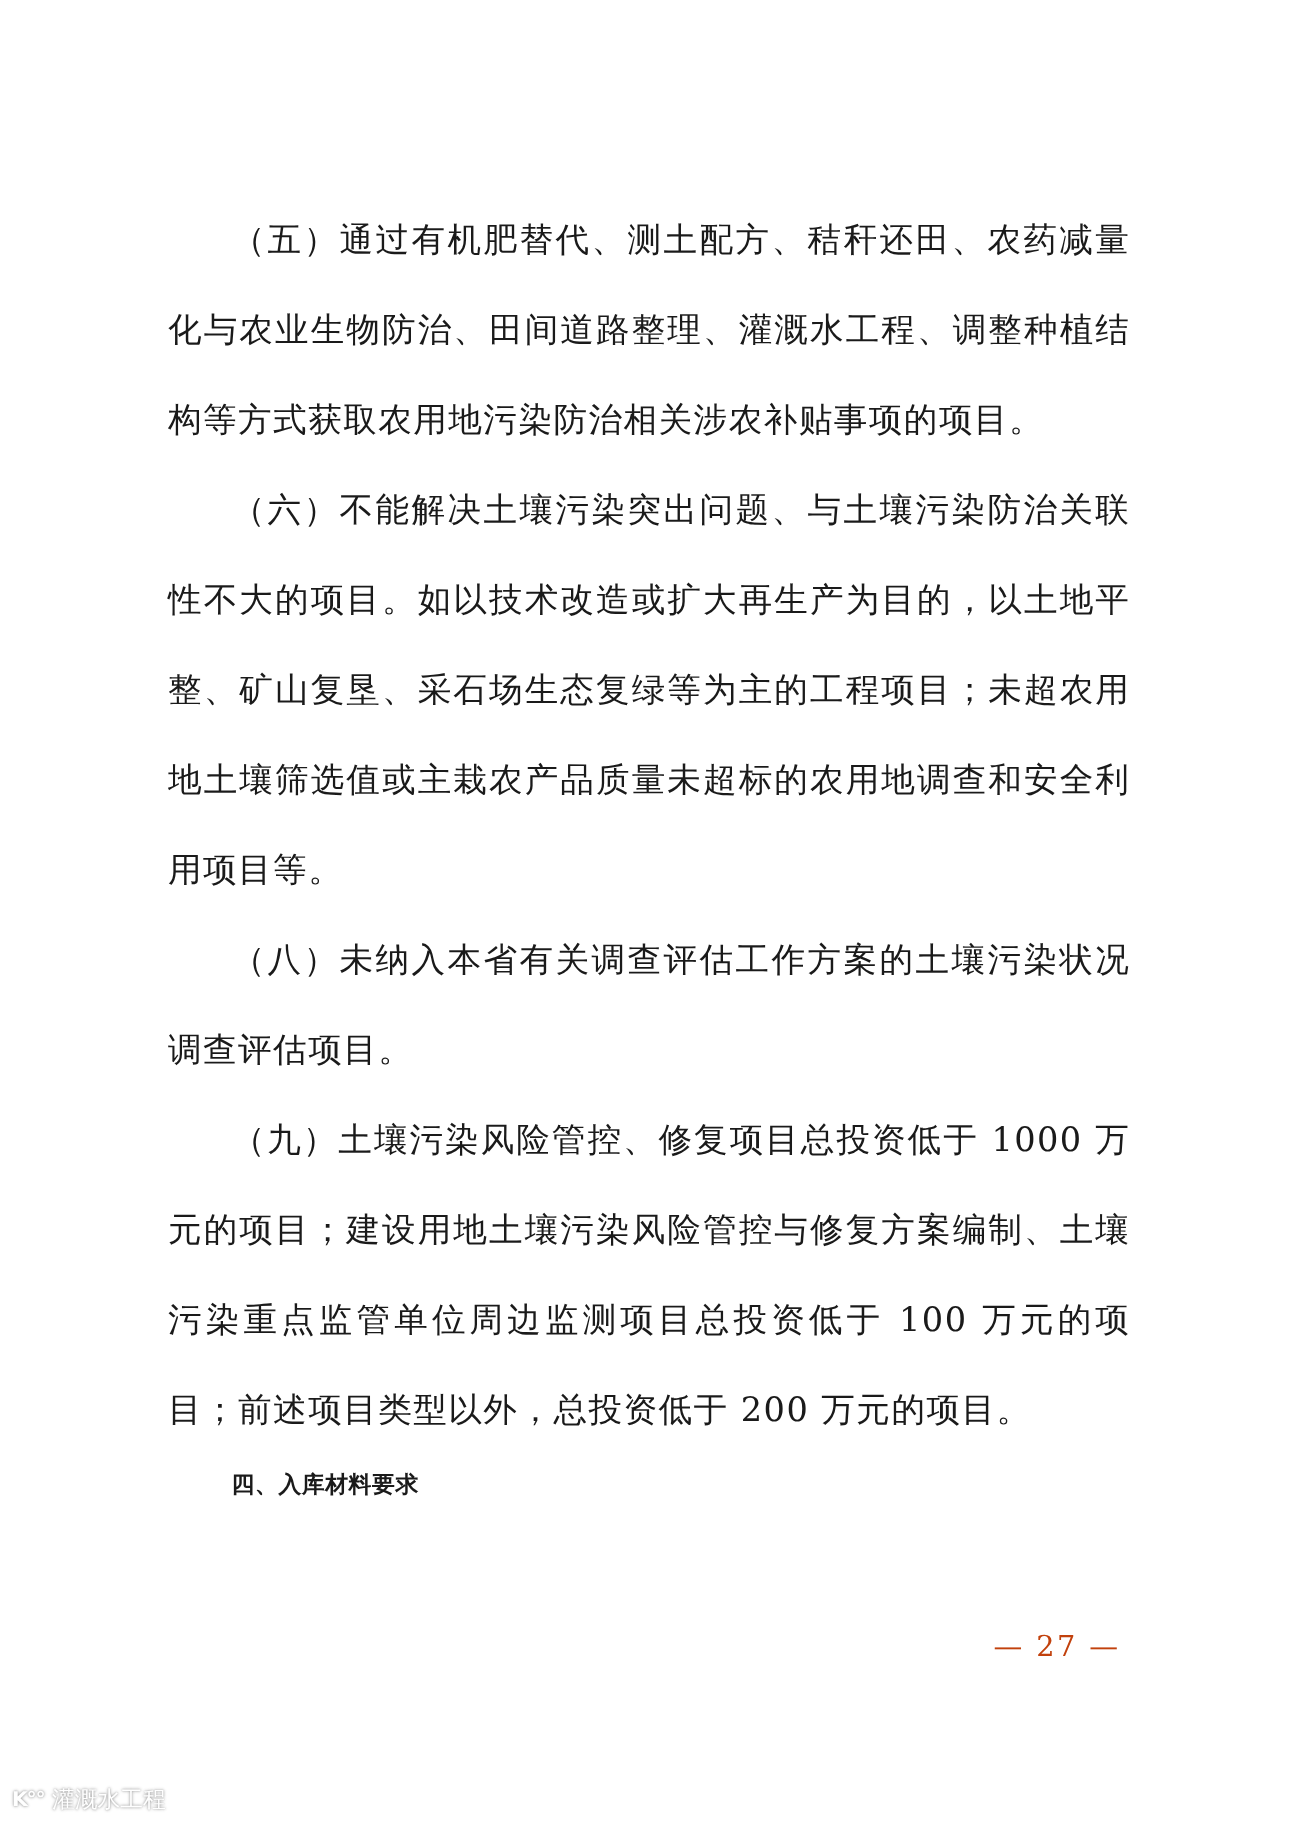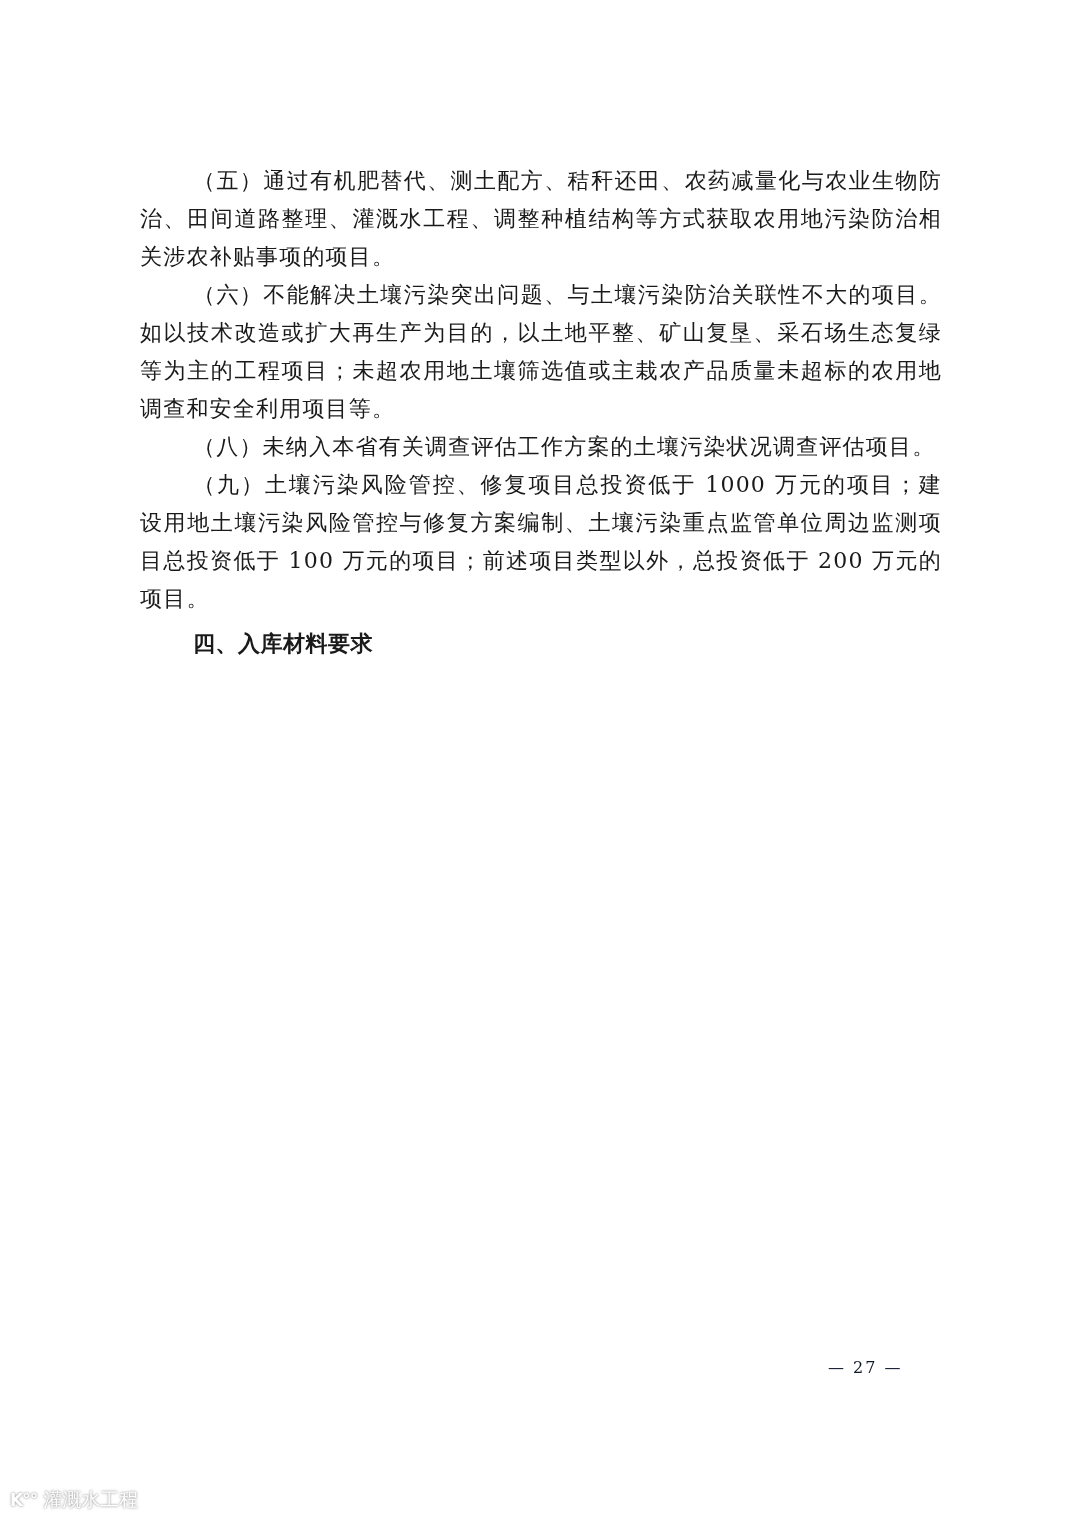--- a/index.html
+++ b/index.html
@@ -15,45 +15,45 @@
     font-family: "DejaVu Serif", "Liberation Serif", serif;
     color: #1a1a1a;
   }
   .page-body {
     position: absolute;
     left: 140px;
     top: 162px;
     width: 802px;
   }
   .para {
-    font-size: 22px;
-    line-height: 38px;
+    font-size: 28px;
+    line-height: 75px;
     margin: 0;
     text-indent: 53px;
     text-align: justify;
     text-justify: inter-character;
     letter-spacing: 1.2px;
     word-break: break-all;
   }
   .heading {
     font-family: Liberation Serif, serif;
     font-weight: bold;
-    font-size: 22px;
+    font-size: 19px;
     line-height: 52.5px;
     margin: 0;
     text-indent: 53px;
     letter-spacing: 0.5px;
   }
   .page-number {
     position: absolute;
     left: 828px;
     top: 1358px;
-    font-size: 16px;
+    font-size: 24px;
     letter-spacing: 2px;
-    color: #0f172a;
+    color: #c2410c;
   }
   .watermark {
     position: absolute;
     left: 10px;
     top: 1487px;
     display: flex;
     align-items: center;
     gap: 6px;
     color: #ffffff;
     font-family: "DejaVu Sans", sans-serif;

